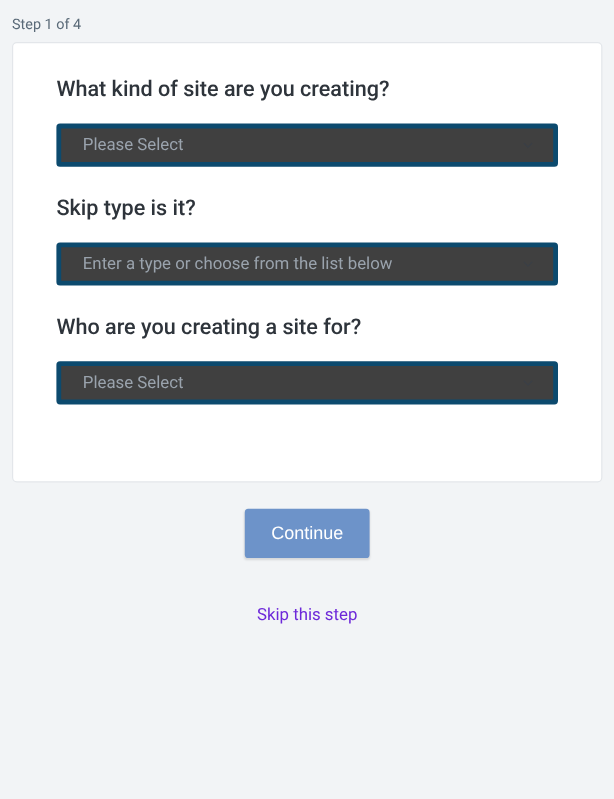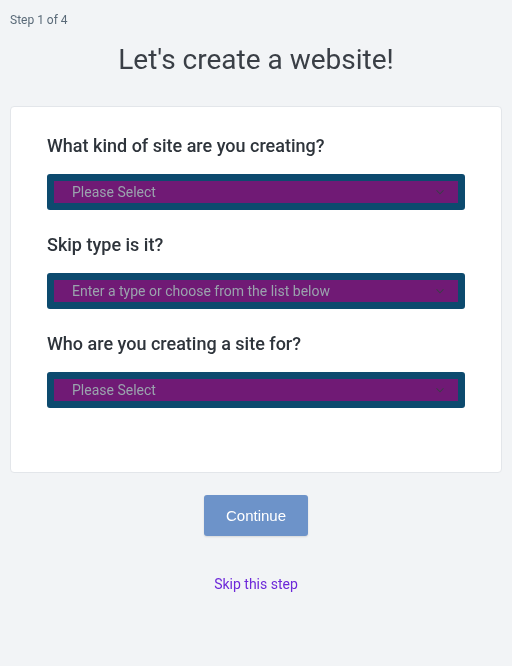--- a/index.html
+++ b/index.html
@@ -58,23 +58,23 @@
       margin-bottom: 18px;
       display: block;
     }
     .select-wrap {
       position: relative;
       width: 100%;
     }
     .select-input {
       width: 100%;
       height: 36px;
-      border: 7px solid #0c4a6e;
+      border: 4px solid #0c4a6e;
       border-radius: 3px;
-      background: #701a75;
+      background: #404040;
       padding: 0 40px 0 18px;
       font-size: 14px;
       color: #9aa3ad;
       display: flex;
       align-items: center;
       cursor: pointer;
     }
     .chevron {
       position: absolute;
       right: 18px;
@@ -118,21 +118,20 @@
       text-decoration: none;
     }
   </style>
 </head>
 <body>
 
 <div class="container">
 
   <div class="step-indicator">Step 1 of 4</div>
 
-  <h1 class="page-title">Let's create a website!</h1>
 
 
   <div class="card">
 
     <div class="field-group">
       <label class="field-label">What kind of site are you creating?</label>
       <div class="select-wrap">
         <div class="select-input">Please Select</div>
         <span class="chevron">
           <svg viewBox="0 0 24 24">

